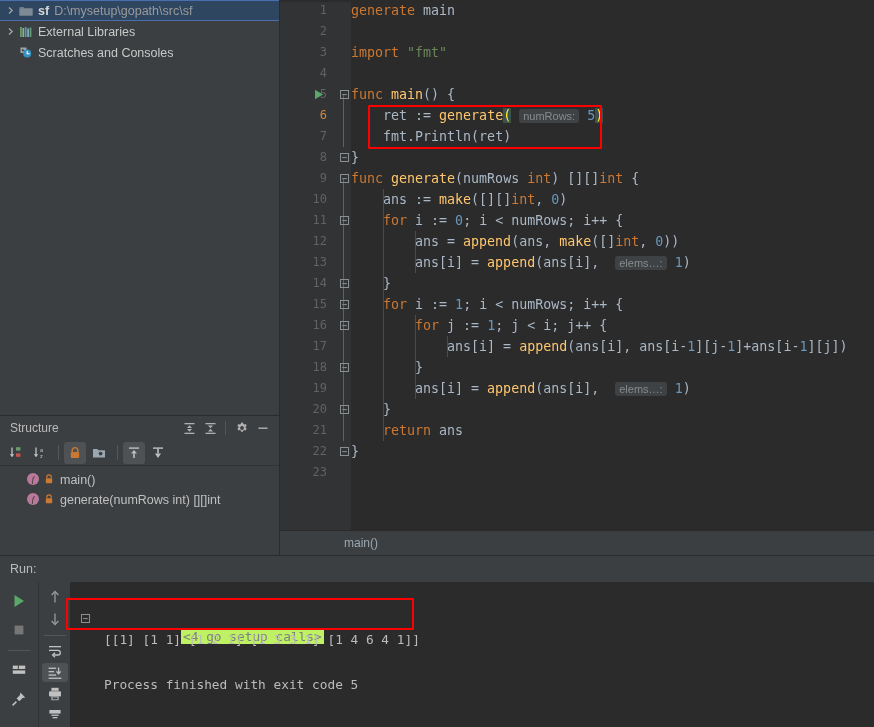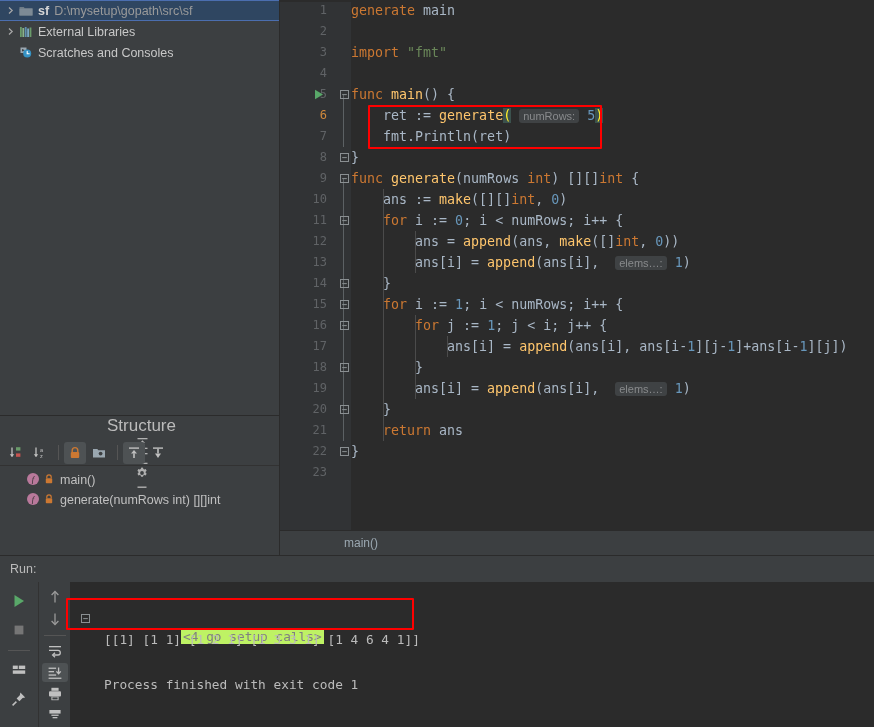--- a/index.html
+++ b/index.html
@@ -66,23 +66,22 @@
   #structure-panel {
     position: absolute; left: 0; top: 415px;
     width: 279px; height: 140px;
     background: #3c3f41;
     border-top: 1px solid #2b2b2b;
   }
   #structure-header {
     height: 24px;
     display: flex; align-items: center;
     padding: 0 6px 0 10px;
-    font-size: 17px;
+    font-size: 12px;
     color: #bbbbbb;
-    flex-direction: column;
   }
   #structure-header .title { flex: 1; }
   .hdr-btn {
     width: 20px; height: 20px;
     display: inline-flex; align-items: center; justify-content: center;
     margin-left: 1px;
   }
   .hdr-sep {
     width: 1px; height: 14px; background: #555; margin: 0 5px;
   }
@@ -703,21 +702,21 @@
         <div class="con-fold" style="top:27px;">
           <svg width="9" height="9" viewBox="0 0 9 9">
               <rect x="0.5" y="0.5" width="8" height="8" fill="none" stroke="#8a8f92"></rect>
               <rect x="2.2" y="4.1" width="4.6" height="1" fill="#8a8f92"></rect>
             </svg>
         </div>
         <div class="con-line" style="top:26px;">
           <span class="setup-pill">&lt;4 go setup calls&gt;</span>
         </div>
         <div class="con-line" style="top:48px;">[[1] [1 1] [1 2 1] [1 3 3 1] [1 4 6 4 1]]</div>
-        <div class="con-line" style="top:93px;">Process finished with exit code 1</div>
+        <div class="con-line" style="top:93px;">Process finished with exit code 5</div>
       </div>
     </div>
   </div>
 
   <div class="red-box" style="left:368px; top:105px; width:234px; height:44px;"></div>
   <div class="red-box" style="left:66px; top:598px; width:348px; height:32px;"></div>
 
 </div>
 
 </body></html>

